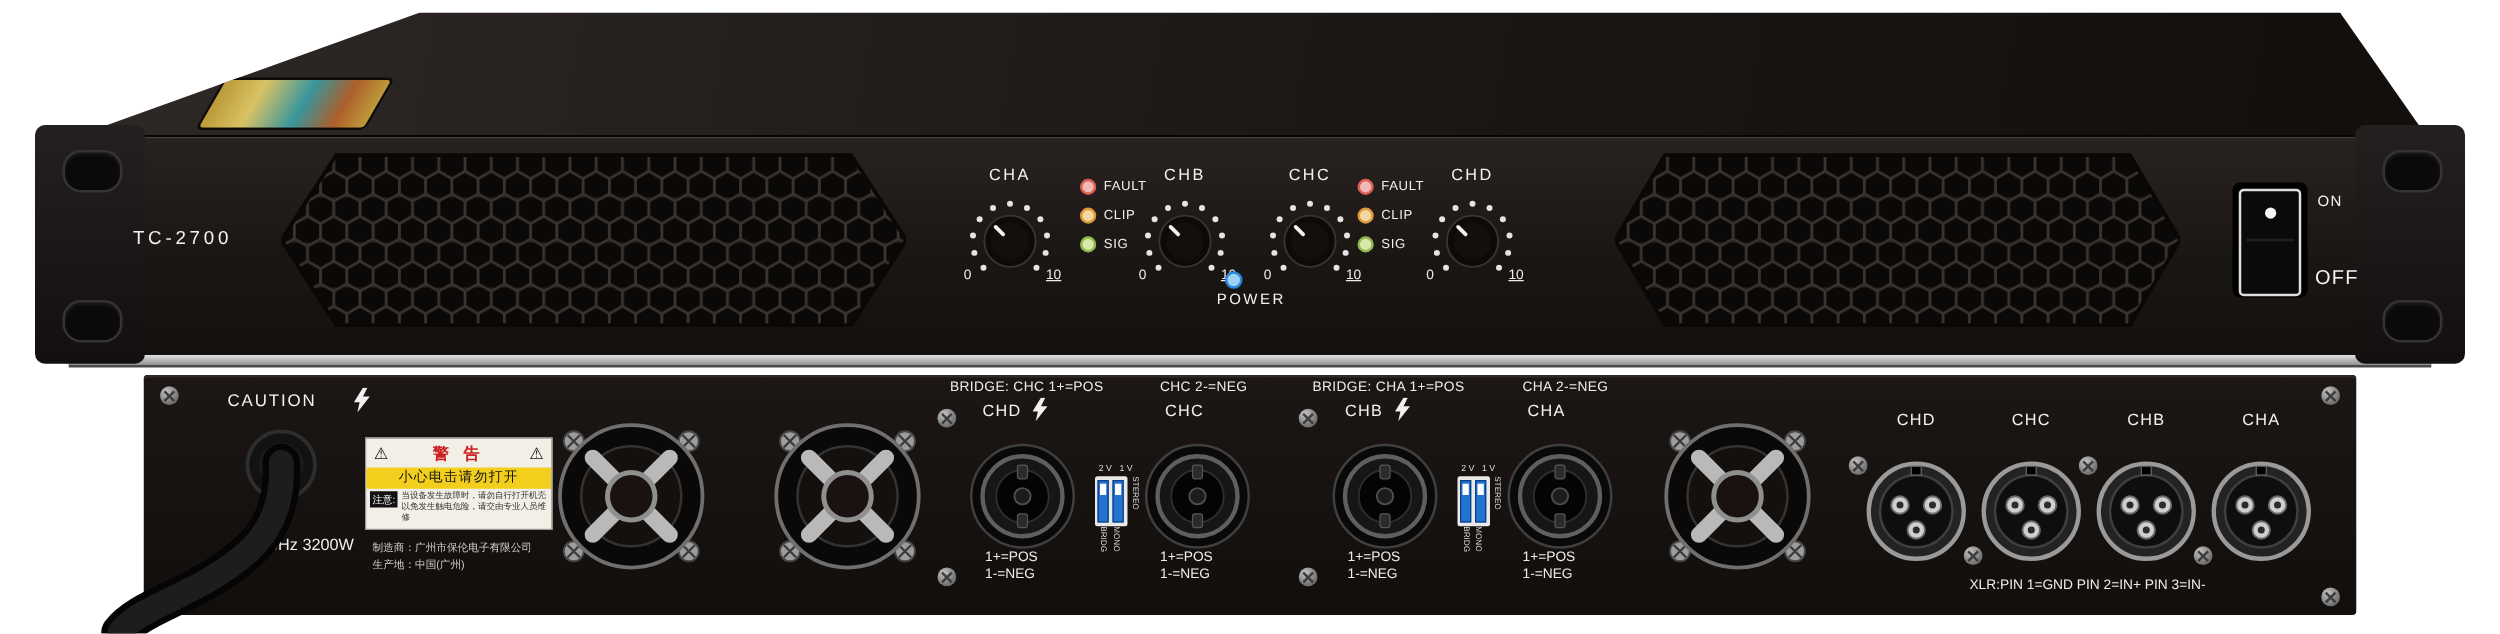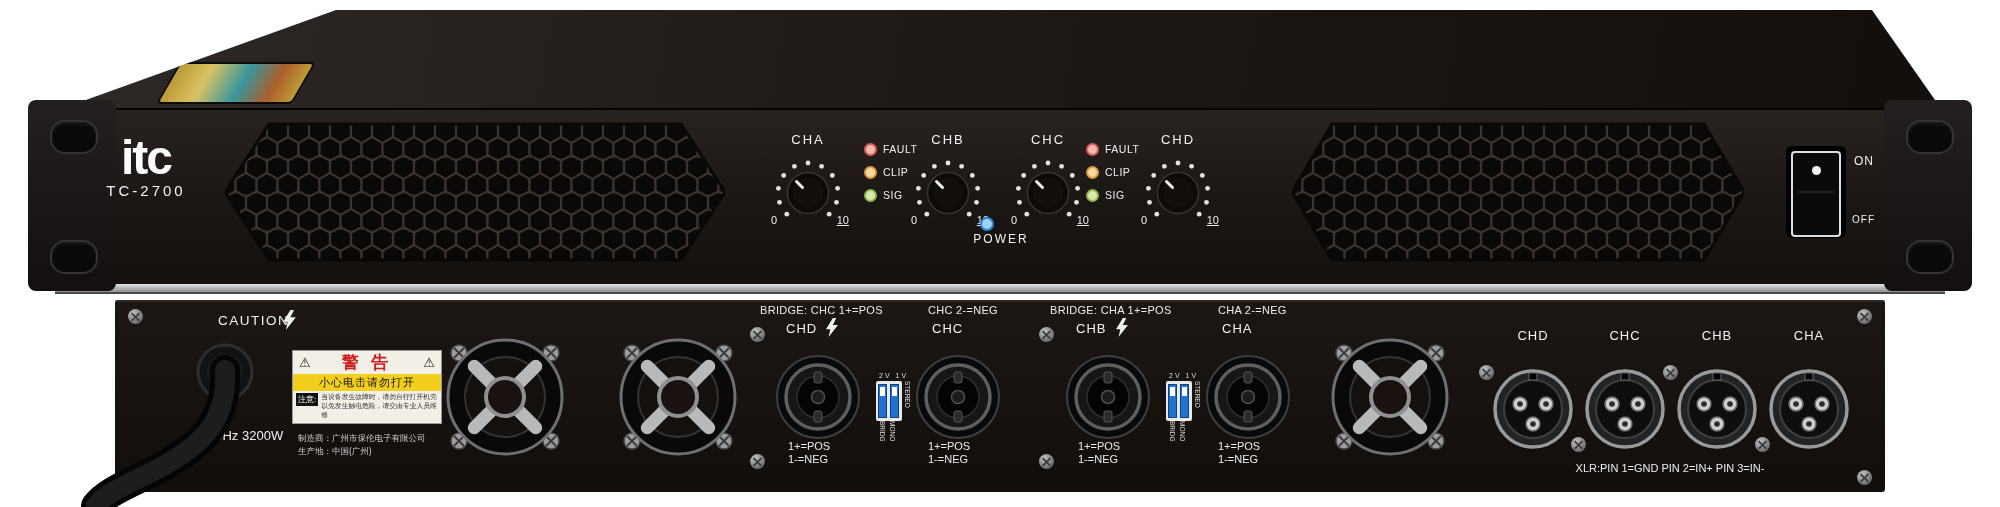--- a/index.html
+++ b/index.html
@@ -47,35 +47,35 @@
   .power-led{position:absolute;left:980px;top:217px;width:10px;height:10px;border-radius:50%;
     background:#9fd2f2;border:2px solid #2e86d8;}
   .power-label{position:absolute;left:955px;top:232px;width:92px;text-align:center;
     font-size:12px;letter-spacing:2px;color:#f2f2f2;}
   .pswitch{position:absolute;left:1786px;top:146px;width:60px;height:92px;background:#000;
     border-radius:6px;padding:5px;box-sizing:border-box;}
   .pswitch-frame{height:100%;border:2px solid #dedede;border-radius:4px;background:#0a0a0a;position:relative;}
   .pswitch-frame:after{content:"";position:absolute;left:4px;right:4px;top:46%;border-top:2px solid #1f1f1f;}
   .rocker-dot{position:absolute;left:50%;top:13px;width:9px;height:9px;margin-left:-4.5px;border-radius:50%;background:#f5f5f5;}
   .sw-on{position:absolute;left:1854px;top:154px;font-size:12px;letter-spacing:1px;color:#f2f2f2;}
-  .sw-off{position:absolute;left:1852px;top:214px;font-size:10px;letter-spacing:1px;color:#f2f2f2;}
+  .sw-off{position:absolute;left:1852px;top:214px;font-size:16px;letter-spacing:1px;color:#f2f2f2;}
   
   .rear-panel{position:absolute;left:115px;top:300px;width:1770px;height:192px;border-radius:3px;
     background:linear-gradient(#1c1714,#120e0c);box-shadow:inset 0 2px 0 #322b25;}
-  .caution{position:absolute;left:182px;top:313px;font-size:13.5px;letter-spacing:1.5px;color:#f2f2f2;margin-left:36px;}
+  .caution{position:absolute;left:182px;top:313px;font-size:13.5px;letter-spacing:1.5px;color:#f2f2f2;}
   .bolt{fill:#f0f0f0;}
   .bolt-caution{position:absolute;left:283px;top:310px;width:13px;height:20px;}
   .bolt-chd{position:absolute;left:826px;top:318px;width:12px;height:19px;}
   .bolt-chb{position:absolute;left:1116px;top:318px;width:12px;height:19px;}
   .cable-svg{position:absolute;left:80px;top:330px;width:210px;height:177px;}
   .warnlabel{position:absolute;left:292px;top:350px;width:150px;height:74px;background:#f2efe6;
     border:1px solid #999;display:flex;flex-direction:column;overflow:hidden;box-sizing:border-box;}
   .wl-head{display:flex;align-items:center;justify-content:space-between;padding:1px 6px;height:21px;}
   .wl-tri{color:#111;font-size:13px;line-height:1;}
-  .wl-title{color:#cc1f1f;font-weight:bold;font-size:17px;letter-spacing:4px;}
+  .wl-title{color:#cc1f1f;font-weight:bold;font-size:13px;letter-spacing:4px;}
   .wl-band{background:#f2cf1d;color:#111;font-weight:normal;font-size:11px;text-align:center;
     line-height:17px;height:17px;letter-spacing:1px;}
   .wl-note{display:flex;gap:3px;padding:2px 3px;flex:1;}
   .wl-notelabel{background:#111;color:#fff;font-size:8px;padding:1px 2px;height:fit-content;white-space:nowrap;}
   .wl-notetext{font-size:6.8px;color:#333;line-height:1.3;}
   .rating{position:absolute;left:208px;top:428px;font-size:13px;color:#efefef;}
   .mfr{position:absolute;left:298px;top:432px;font-size:8.5px;color:#cfcfcf;line-height:1.55;}
   .fan{position:absolute;width:128px;height:128px;}
   .fan.f1{left:441px;top:333px;} .fan.f2{left:614px;top:333px;} .fan.f3{left:1326px;top:333px;}
   .bridge-label{position:absolute;top:304px;font-size:11px;color:#ededed;letter-spacing:.3px;}
@@ -211,21 +211,20 @@
 
     <div class="ear left">
       <div class="ear-hole top"></div>
       <div class="ear-hole bot"></div>
     </div>
     <div class="ear right">
       <div class="ear-hole top"></div>
       <div class="ear-hole bot"></div>
     </div>
 
-    <div class="brand">itc</div>
     <div class="model">TC-2700</div>
 
     <div class="ch" style="left:773px">
       <div class="ch-label">CHA</div>
       <svg class="knob" viewBox="0 0 70 70">
           <use href="#sym-knob"></use>
         </svg>
       <span class="ch-min">0</span>
       <span class="ch-max">10</span>
     </div>

